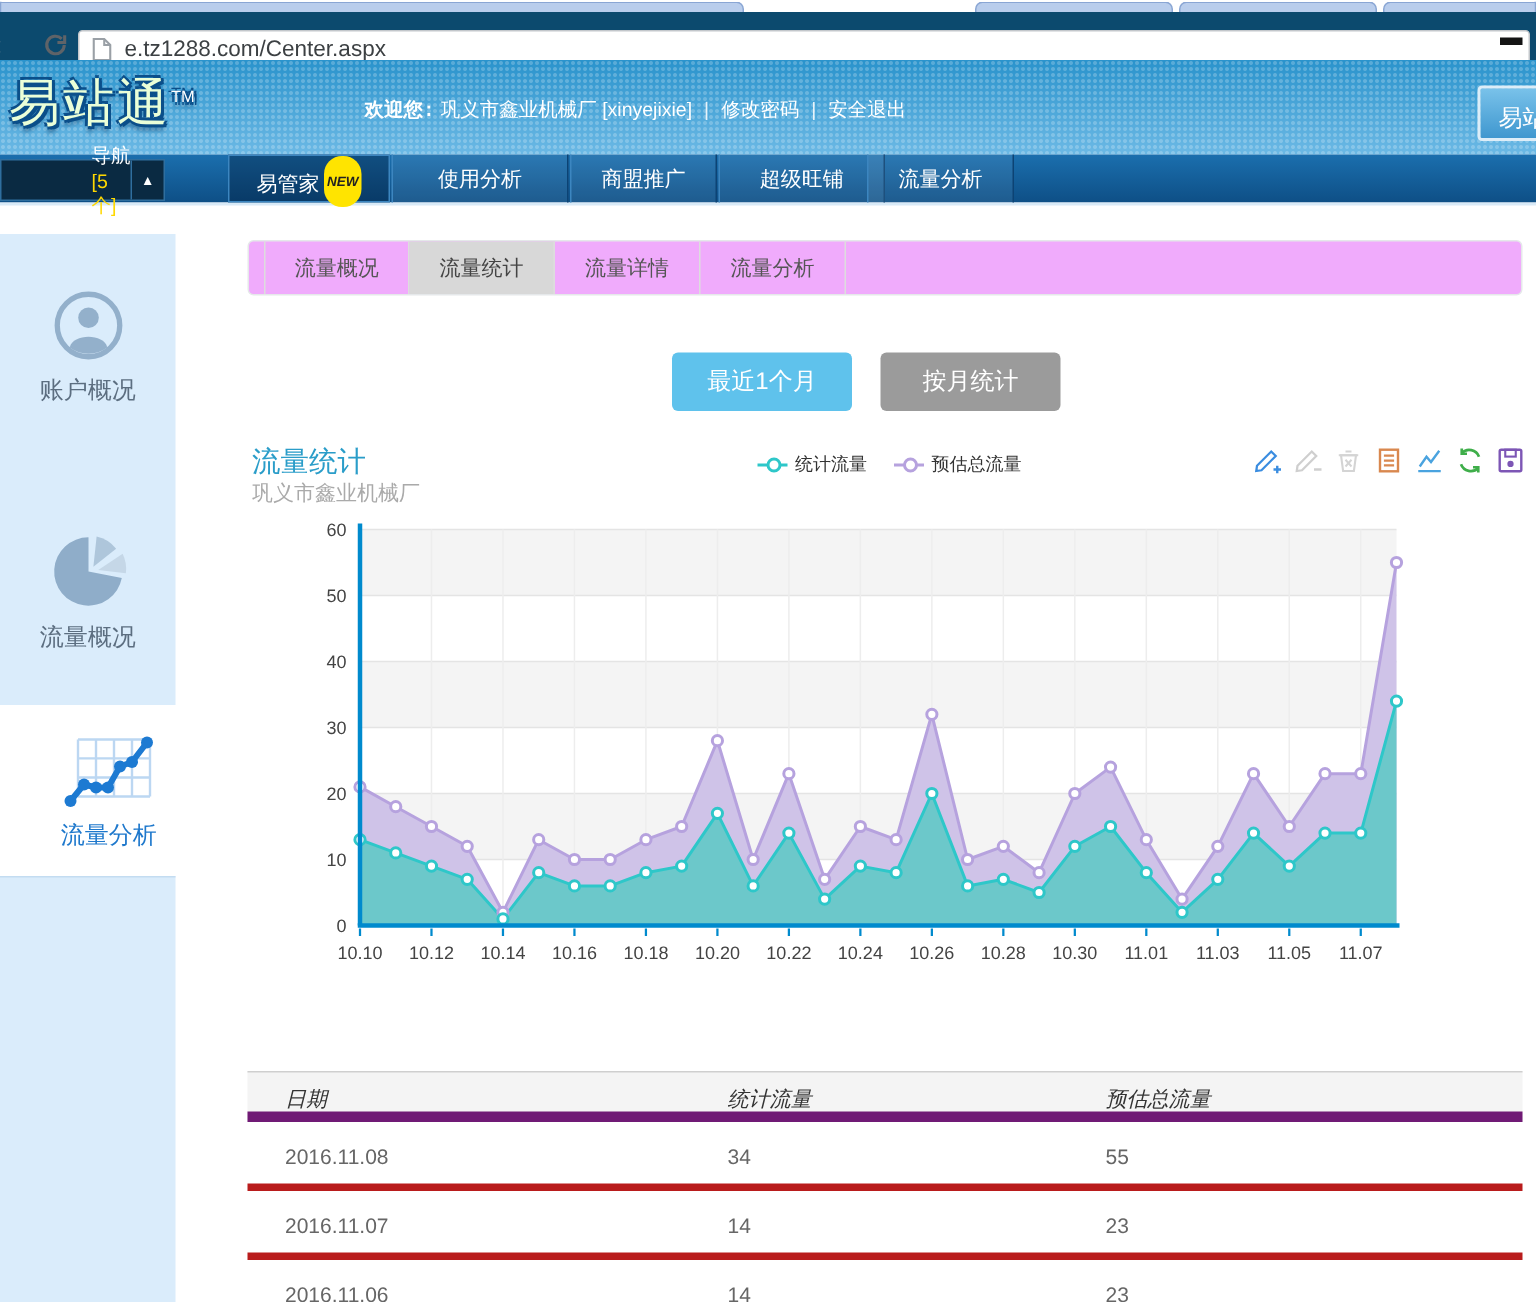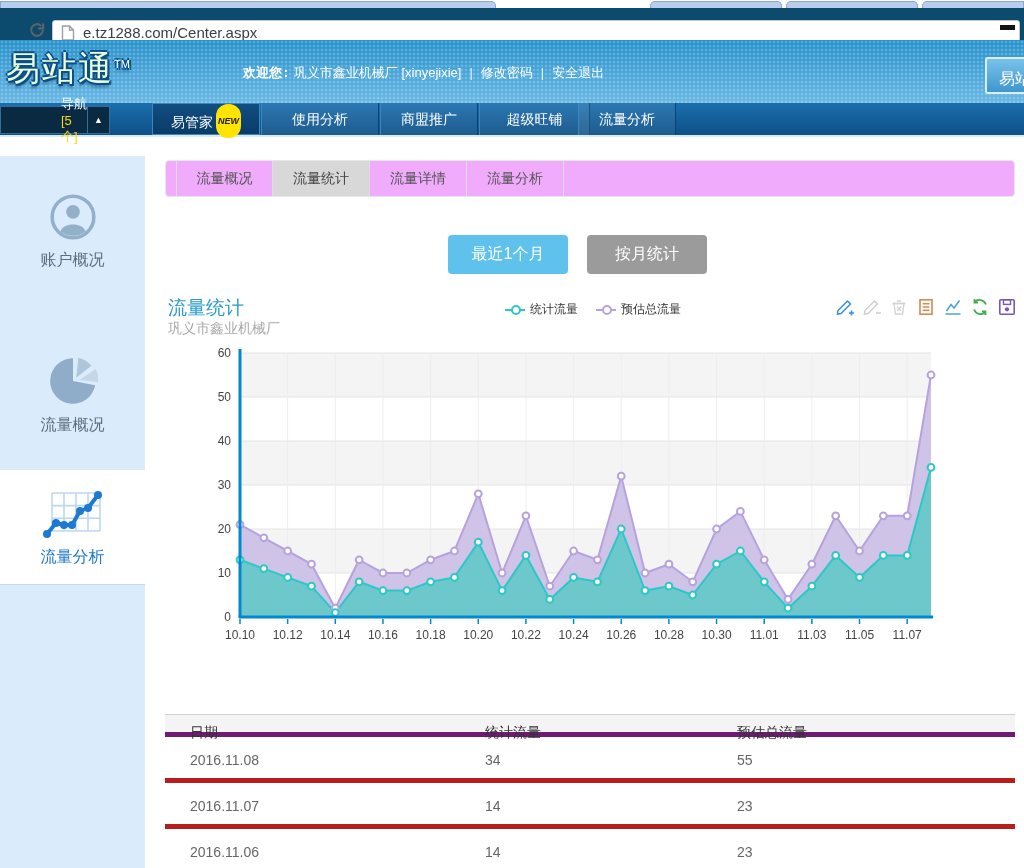--- a/index.html
+++ b/index.html
@@ -37,21 +37,21 @@
   #nav-box { position:absolute; left:0; top:3px; width:110px; height:28px; background:#0a2a42; border:1px solid #2f6e9e; color:#fff; font-size:13px; display:flex; align-items:center; }
   #nav-box .txt { padding-left:20px; flex:1;margin-left:40px; }
   #nav-box .cnt { color:#ffd800; }
   #nav-box .tri { width:22px; height:100%; border-left:1px solid #2f6e9e; display:flex; align-items:center; justify-content:center; color:#fff; font-size:9px; }
   .nav-item { position:absolute; top:0; height:32px; line-height:32px; color:#fff; font-size:14px; text-align:center;
               border-left:1px solid #3c86c0; border-right:1px solid #0c4374; background:rgba(255,255,255,.07); }
   .nav-item.active { background:rgba(0,20,45,.35); border:1px solid #3c86c0; }
   .badge-new { display:inline-block; background:#ffe400; color:#222; font-size:9px; font-weight:bold; font-style:italic; border-radius:12px; padding:1px 2px; vertical-align:3px; margin-left:3px; }
 
   
-  .side-blue { left:0; width:145px; background:#daecfb;gap:14px; }
+  .side-blue { left:0; width:117px; background:#daecfb;gap:14px; }
   #side1 { top:156px; height:314px; display:flex; flex-direction:column; }
   #side3 { top:584px; height:284px; border-top:1px solid #c3dcf1; }
   .side-item { flex:1; display:flex; flex-direction:column; align-items:center; justify-content:center; gap:8px; }
   .side-label { font-size:16px; color:#5c6e80; }
   #side-active { left:0; top:470px; width:145px; height:114px; background:#fff; display:flex; flex-direction:column; align-items:center; justify-content:center; gap:6px; }
   #side-active .side-label { color:#1e78cc; }
 
   
   #tabbar { left:165px; top:160px; width:850px; height:37px; background:#f0abfc; border:1px solid #e5e8ea; border-radius:4px; display:flex; padding-left:10px; }
   .vtab { width:97px; height:35px; line-height:35px; text-align:center; font-size:14px; color:#555; border-right:1px solid #ddd; }
@@ -69,21 +69,21 @@
   #legend { left:505px; top:301px; display:flex; gap:18px; align-items:center; }
   .legend-item { display:flex; align-items:center; gap:5px; }
   .legend-marker { position:relative; width:20px; height:2px; background:var(--c,#999); }
   .legend-marker::after { content:""; position:absolute; left:6px; top:-4px; width:6px; height:6px; border-radius:50%; background:#fff; border:2px solid var(--c,#999); }
   .legend-text { font-size:12px; color:#333; }
   #toolbox { left:835px; top:297px; display:flex; gap:7px; }
   #toolbox svg { display:block; }
 
   
   #table { left:165px; top:714px; width:850px; }
-  #thead { height:23px; background:#f4f4f4; border-top:1px solid #cfcfcf; border-bottom:5px solid #701a75; position:relative; }
+  #thead { height:34px; background:#f4f4f4; border-top:1px solid #cfcfcf; border-bottom:7px solid #701a75; position:relative;font-style:italic; }
   .trow { height:46px; border-bottom:5px solid #b91c1c; position:relative; }
   .c0 { position:absolute; left:25px; top:0; line-height:inherit; }
   .c1 { position:absolute; left:320px; top:0; }
   .c2 { position:absolute; left:572px; top:0; }
   #thead div { line-height:34px; font-size:14px; color:#333; }
   .trow div { line-height:46px; font-size:14px; color:#666; }
 </style>
 </head>
 <body>
 

